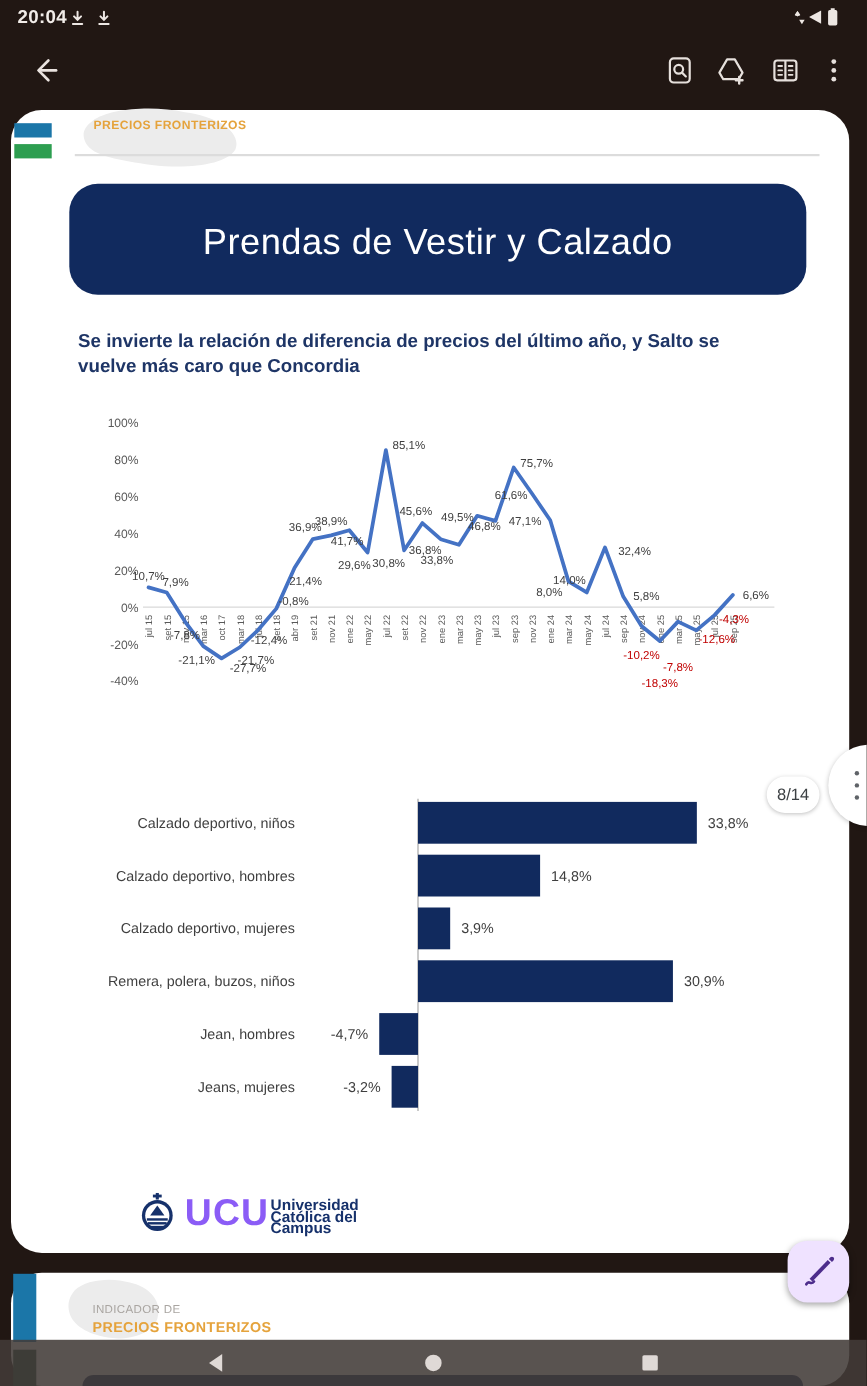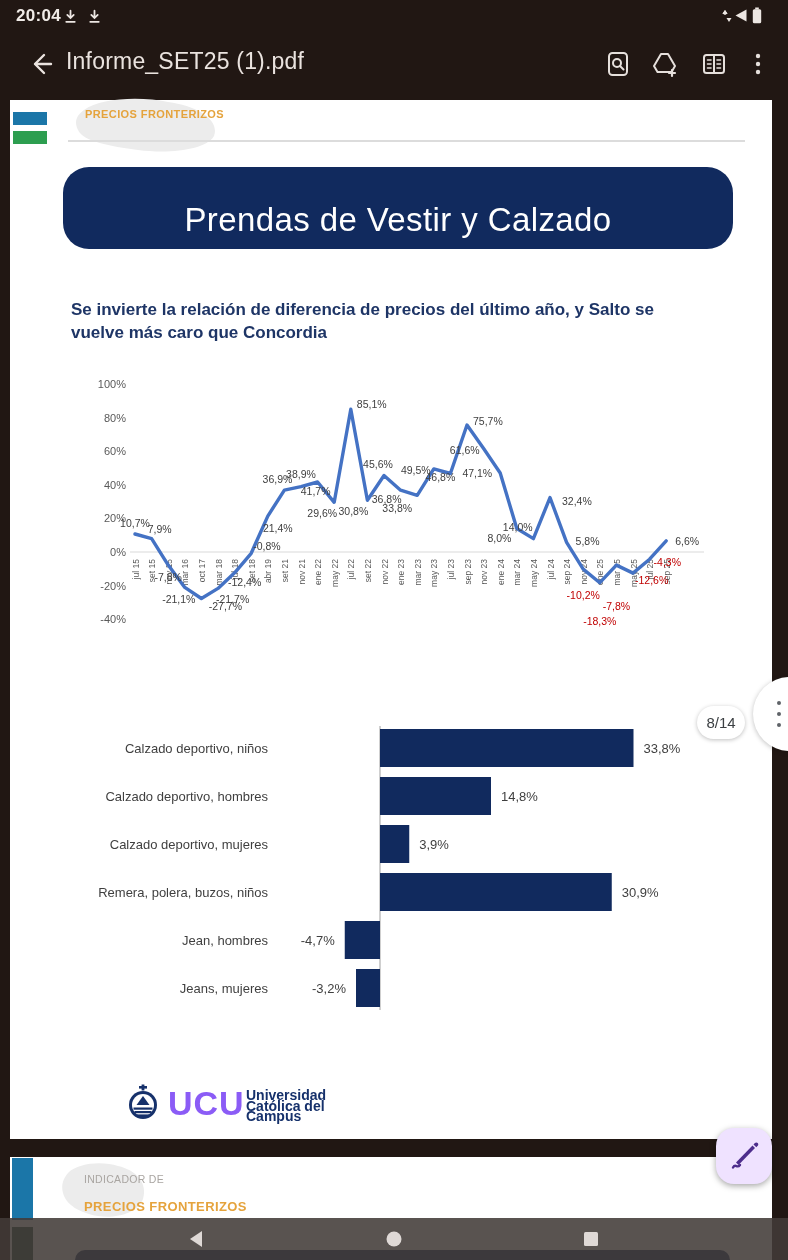--- a/index.html
+++ b/index.html
@@ -9,26 +9,26 @@
   
   .status-bar{left:0;top:0;width:788px;height:32px;color:#F1ECE8;}
   .time{left:16px;top:6px;font-size:17px;font-weight:bold;letter-spacing:.3px;}
   .sb-ico{top:8px;}
   
   .app-bar{left:0;top:32px;width:788px;height:64px;}
   .back-btn{left:22px;top:14px;width:36px;height:36px;}
   .doc-title{left:66px;top:16px;font-size:23px;color:#EAE3DF;letter-spacing:.2px;white-space:nowrap;}
   .bar-ico{top:14px;width:36px;height:36px;}
   
-  .page{background:#FFFFFF;}
+  .page{background:#FFFFFF;border-radius:28px;}
   .page8{left:10px;top:100px;width:762px;height:1039px;}
   .page9{left:10px;top:1157px;width:762px;height:103px;}
   .brand-small{font-size:11px;font-weight:bold;color:#E5A33C;letter-spacing:.4px;}
   .rule{height:2px;background:#DCDCDC;}
-  .banner{left:53px;top:67px;width:670px;height:82px;background:#112A5E;border-radius:26px;}
+  .banner{left:53px;top:67px;width:670px;height:101px;background:#112A5E;border-radius:26px;}
   .banner-title{width:100%;text-align:center;line-height:105px;font-size:33px;color:#FFFFFF;letter-spacing:.4px;}
   .subtitle{left:61px;top:198px;width:640px;text-align:left;font-size:17px;line-height:23px;
             font-weight:bold;color:#1E3566;}
   .paragraph{left:74px;top:544px;width:600px;font-size:15.5px;line-height:23.5px;color:#262626;}
   
   .page-pill{left:697px;top:696px;width:48px;height:33px;background:#FFFFFF;border-radius:17px;
              box-shadow:0 1px 4px rgba(0,0,0,.25);text-align:center;line-height:33px;
              font-size:15px;color:#3C4043;margin-top:10px;}
   .scroll-handle{left:753px;top:677px;width:74px;height:74px;border-radius:50%;background:#FFFFFF;
                  box-shadow:0 1px 5px rgba(0,0,0,.25);}
@@ -89,21 +89,20 @@
     </span>
   </div>
 
   <div class="abs app-bar">
     <span class="abs back-btn">
       <svg width="36" height="36" viewBox="0 0 36 36">
           <path d="M22 9l-9 9 9 9" stroke="#EAE3DF" stroke-width="2.4" fill="none" stroke-linecap="round" stroke-linejoin="round"></path>
           <path d="M13.5 18H29" stroke="#EAE3DF" stroke-width="2.4" stroke-linecap="round"></path>
         </svg>
     </span>
-    <div class="abs doc-title">Informe_SET25 (1).pdf</div>
     <span class="abs bar-ico" style="left:600px">
       <svg width="36" height="36" viewBox="0 0 36 36">
           <rect x="9" y="7" width="18" height="22" rx="3.5" stroke="#E6E0DC" stroke-width="2" fill="none"></rect>
           <circle cx="17" cy="17" r="4" stroke="#E6E0DC" stroke-width="2" fill="none"></circle>
           <path d="M20 20l3.5 3.5" stroke="#E6E0DC" stroke-width="2" stroke-linecap="round"></path>
         </svg>
     </span>
     <span class="abs bar-ico" style="left:646px">
       <svg width="36" height="36" viewBox="0 0 36 36">
           <path d="M15 8h7l7 12-3.5 6h-14L8 20z" stroke="#E6E0DC" stroke-width="2" fill="none" stroke-linejoin="round"></path>
@@ -270,21 +269,21 @@
       <span class="dot" style="left:24px;top:46px"></span>
     </span>
   </div>
 
   <div class="abs page page9">
     <div class="abs" style="left:2px;top:1px;width:21px;height:62px;background:#1B76A8"></div>
     <div class="abs" style="left:2px;top:70px;width:21px;height:33px;background:#1E4634"></div>
     <svg class="abs" style="left:48px;top:4px" width="92" height="62" viewBox="0 0 92 62">
       <path class="map-blob" d="M10 12 C20 2 44 0 60 5 C78 9 90 22 85 38 C80 52 58 58 40 55 C22 52 8 44 5 32 C3 24 5 18 10 12 Z"></path>
     </svg>
-    <div class="abs kicker" style="left:74px;top:16px">INDICADOR DE</div>
+    <div class="abs kicker" style="left:74px;top:28px">INDICADOR DE</div>
     <div class="abs brand-next" style="left:74px;top:42px">PRECIOS FRONTERIZOS</div>
     <div class="abs banner-peek" style="left:65px;top:93px;width:655px;height:10px"></div>
   </div>
 
   <div class="abs fab">
     <svg width="56" height="56" viewBox="0 0 56 56">
       <path d="M20 34.5 L36.5 17.5 L39 20 L22.5 37z" fill="#4D2D8C"></path>
       <path d="M37.5 16.5l2.8 2.8 1.4-1.5c.8-.8.8-2 0-2.8-.8-.8-2-.8-2.8 0z" fill="#4D2D8C"></path>
       <path d="M17 39.5c2.6-4.5 4 1.5 7-2.5" stroke="#4D2D8C" stroke-width="2.4" fill="none" stroke-linecap="round"></path>
     </svg>

